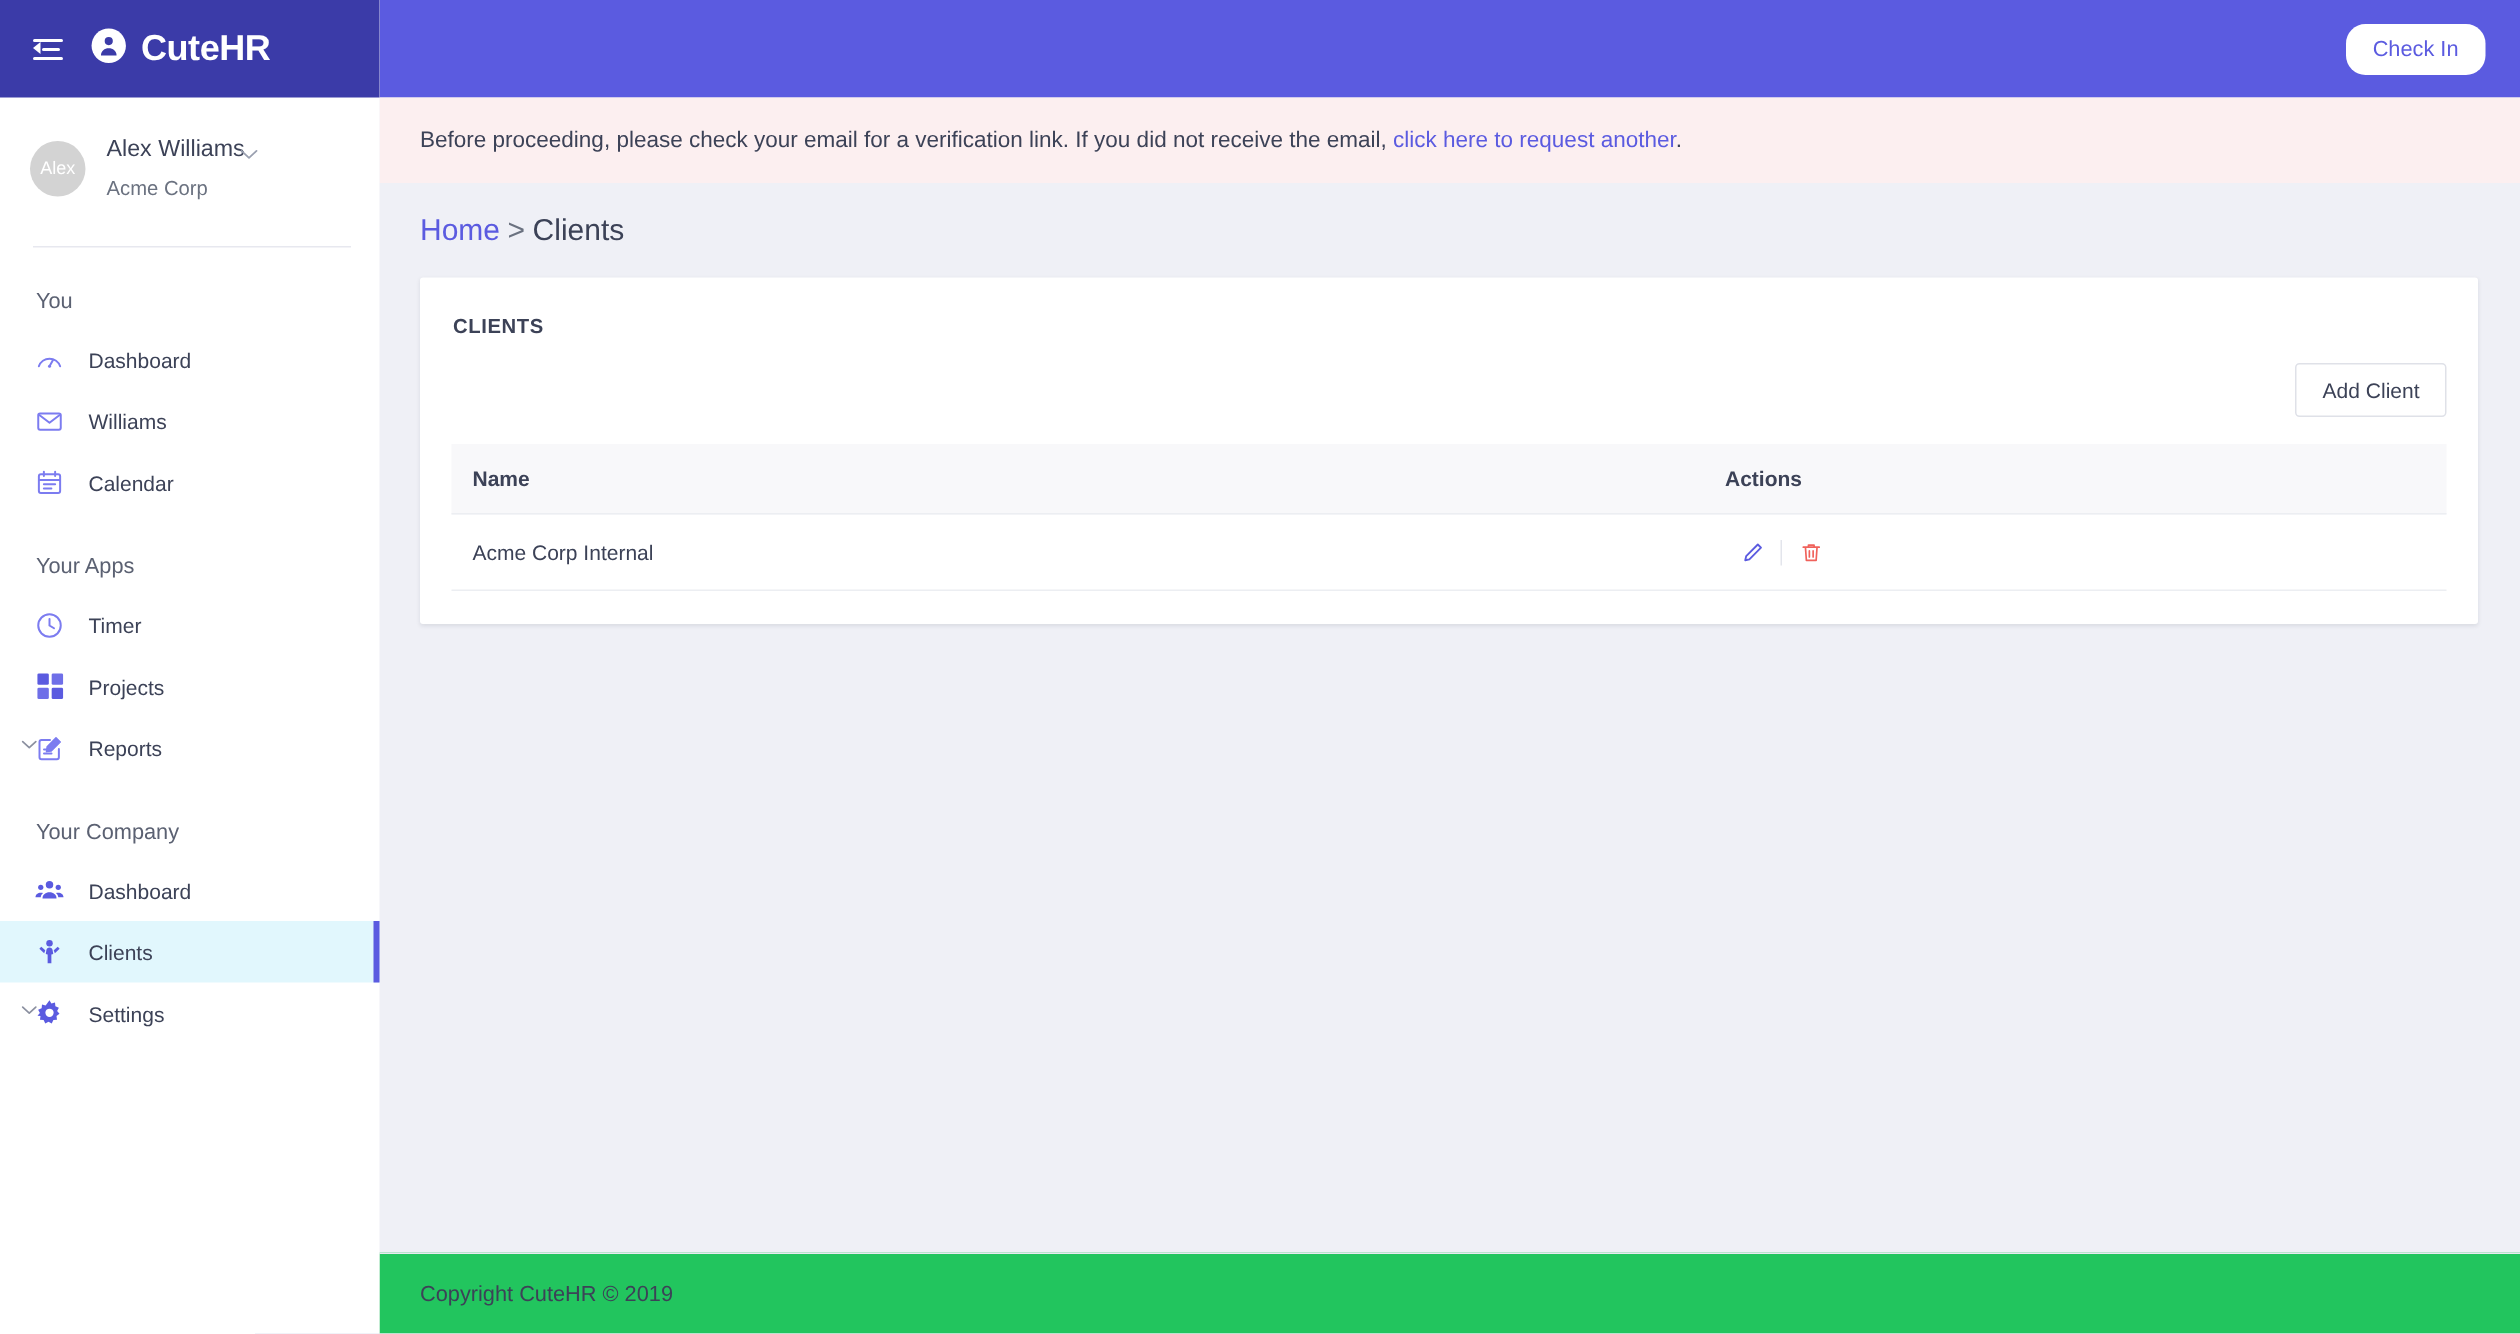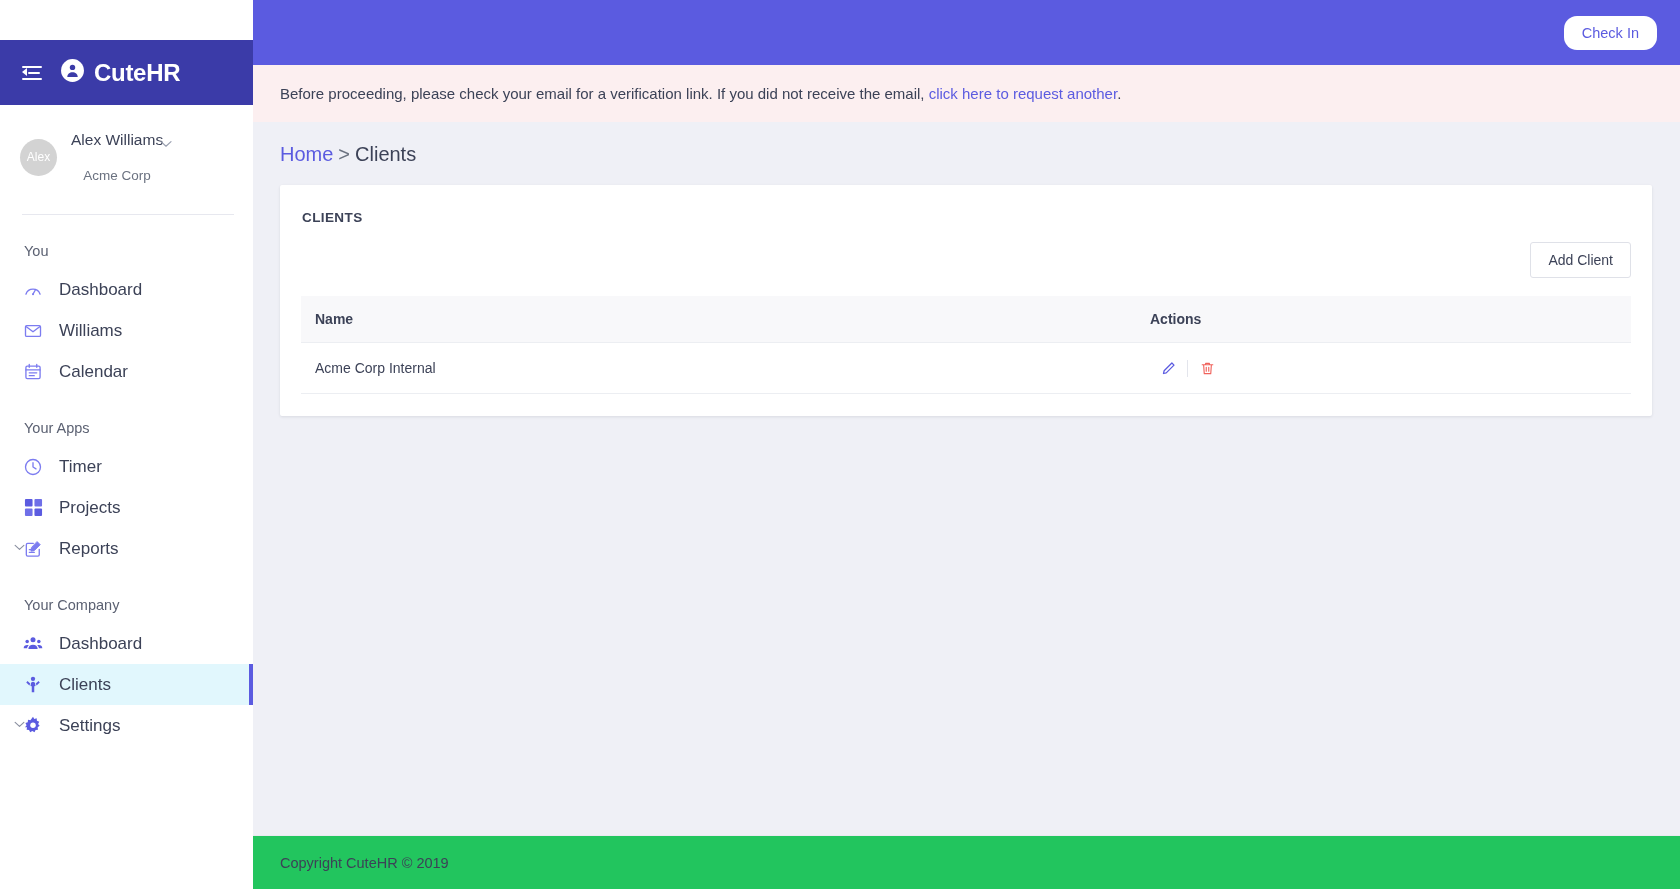--- a/index.html
+++ b/index.html
@@ -33,21 +33,20 @@
   }
 
   .sidebar-brand {
     height: 65px;
     min-height: 65px;
     background: #3b3ba8;
     display: flex;
     align-items: center;
     padding-left: 22px;
     gap: 18px;
-    margin-top: 40px;
   }
 
   .hamburger-icon {
     width: 20px;
     height: 16px;
     position: relative;
     cursor: pointer;
     flex-shrink: 0;
   }
   .hamburger-icon span {
@@ -88,21 +87,21 @@
   }
   .avatar {
     width: 37px; height: 37px;
     border-radius: 50%;
     background: #d3d3d3;
     color: #ffffff;
     font-size: 12px;
     display: flex; align-items: center; justify-content: center;
     flex-shrink: 0;
   }
-  .user-meta { display: flex; flex-direction: column; gap: 19px; text-align: center; }
+  .user-meta { display: flex; flex-direction: column; gap: 9px; }
   .user-name { font-size: 15.5px; color: #3c4257; }
   .user-org  { font-size: 13.5px; color: #6b7280; }
   .user-chevron {
     position: absolute;
     left: 160px;
     top: 33px;
     color: #9aa0b0;
     font-size: 11px;
   }
 
@@ -121,21 +120,21 @@
   .nav-item {
     display: flex;
     align-items: center;
     height: 41px;
     padding-left: 23px;
     gap: 16px;
     position: relative;
     cursor: pointer;
   }
   .nav-item .nav-label {
-    font-size: 17px;
+    font-size: 14px;
     color: #3c4257;
   }
   .nav-item.active { background: #e1f7fd; }
   .nav-item.active::after {
     content: "";
     position: absolute;
     right: 0; top: 0;
     width: 4px; height: 100%;
     background: #5b5be0;
   }

